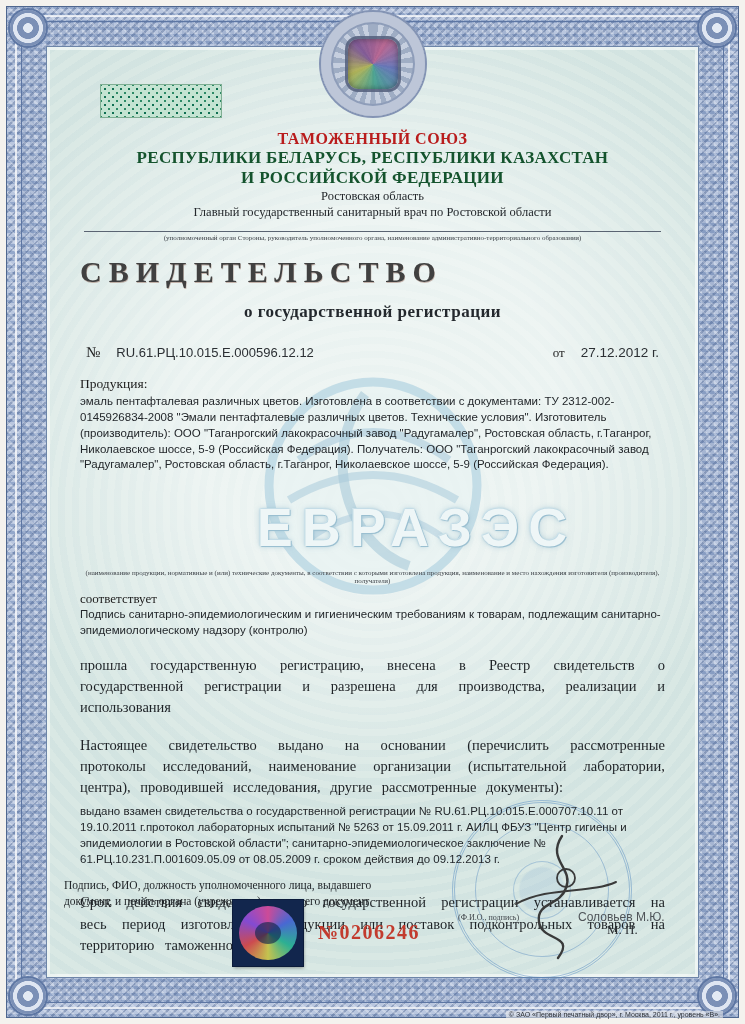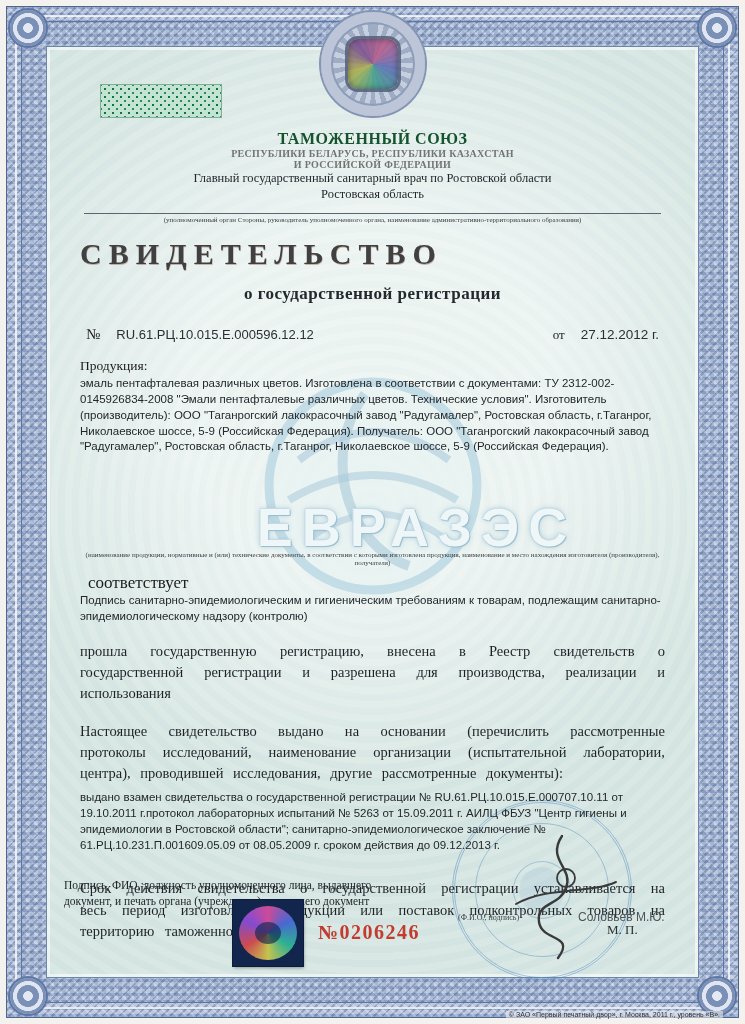--- a/index.html
+++ b/index.html
@@ -70,22 +70,22 @@
       radial-gradient(circle, #0f6f52 1.4px, rgba(0,0,0,0) 1.5px),
       radial-gradient(circle, #2c8a66 1.2px, rgba(0,0,0,0) 1.3px);
     background-size:8px 8px, 8px 8px; background-position:0 0, 4px 4px;
     border:1px solid #7fae93; z-index:4;
   }
 
   
   .content { position:absolute; inset:46px; padding:0 34px; z-index:2; color:#1c1c1c; }
 
   .hdr { margin-top:84px; text-align:center; }
-  .hdr .red1 { font-size:16px; font-weight:bold; color:#14532d; letter-spacing:.5px; }
-  .hdr .red2 { font-size:10px; font-weight:bold; color:#737373; letter-spacing:.3px; }
+  .hdr .red1 { font-size:16px; font-weight:bold; color:#b91c1c; letter-spacing:.5px; }
+  .hdr .red2 { font-size:17px; font-weight:bold; color:#14532d; letter-spacing:.3px; }
   .hdr .org { font-size:12.5px; color:#24282c; margin-top:1px; }
   .hdr .org:first-of-type { margin-top:7px; }
   .rule { height:1px; background:#5a6472; margin:11px 4px 2px; }
   .hdr-caption { font-size:7px; color:#3d4248; text-align:center; }
 
   .title { margin-top:13px; font-size:30px; font-weight:bold; color:#404040;
     letter-spacing:7px; text-shadow:.5px .5px 0 rgba(120,60,40,.35); }
   .subtitle { margin-top:13px; text-align:center; font-size:17px; font-weight:bold; color:#23282d; letter-spacing:.5px; }
 
   .number-row { margin-top:22px; display:flex; justify-content:space-between; align-items:baseline; padding:0 6px; }
@@ -93,21 +93,21 @@
   .num-label { font-size:15px; }
   .num-value { font-family:"Liberation Sans", sans-serif; font-size:13px; color:#2b2f33; }
   .date-label { font-size:13px; }
   .date-value { font-family:"Liberation Sans", sans-serif; font-size:13.5px; color:#2b2f33; }
 
   .product { margin-top:15px; }
   .product-label { font-size:13.5px; }
   .product-text { margin-top:2px; font-family:"Liberation Sans", sans-serif; font-size:11.5px; line-height:1.38; color:#23272b; }
   .product-caption { margin-top:96px; font-size:7px; color:#3d4248; text-align:center; }
 
-  .corresponds-lead { margin-top:6px; font-size:17px;margin-left:8px; }
+  .corresponds-lead { margin-top:6px; font-size:13px; }
   .corresponds-text { font-family:"Liberation Sans", sans-serif; font-size:11.5px; line-height:1.35; color:#23272b; }
 
   .para { margin-top:17px; font-size:14.5px; line-height:1.45; text-align:justify; word-spacing:6px; color:#1e2226;font-family:Liberation Serif, serif; }
   .usage-text { margin-top:3px; font-family:"Liberation Sans", sans-serif; font-size:11.5px; line-height:1.35; color:#23272b; }
 
   .basis-details { margin-top:6px; font-family:"Liberation Sans", sans-serif; font-size:11.5px; line-height:1.38; color:#23272b; }
 
   .validity { margin-top:24px; font-size:14.5px; line-height:1.5; text-align:justify; word-spacing:7px; color:#1e2226; }
 
   
@@ -165,22 +165,22 @@
   </div>
 
   <div class="green-stamp"></div>
 
   <div class="content">
 
     <div class="hdr">
       <div class="red1">ТАМОЖЕННЫЙ СОЮЗ</div>
       <div class="red2">РЕСПУБЛИКИ БЕЛАРУСЬ, РЕСПУБЛИКИ КАЗАХСТАН</div>
       <div class="red2">И РОССИЙСКОЙ ФЕДЕРАЦИИ</div>
+      <div class="org">Ростовская область</div>
       <div class="org">Главный государственный санитарный врач по Ростовской области</div>
-      <div class="org">Ростовская область</div>
       <div class="rule"></div>
       <div class="hdr-caption">(уполномоченный орган Стороны, руководитель уполномоченного органа, наименование административно-территориального образования)</div>
     </div>
 
     <div class="title">СВИДЕТЕЛЬСТВО</div>
     <div class="subtitle">о государственной регистрации</div>
 
     <div class="number-row">
       <div class="grp">
         <span class="num-label">№</span>

